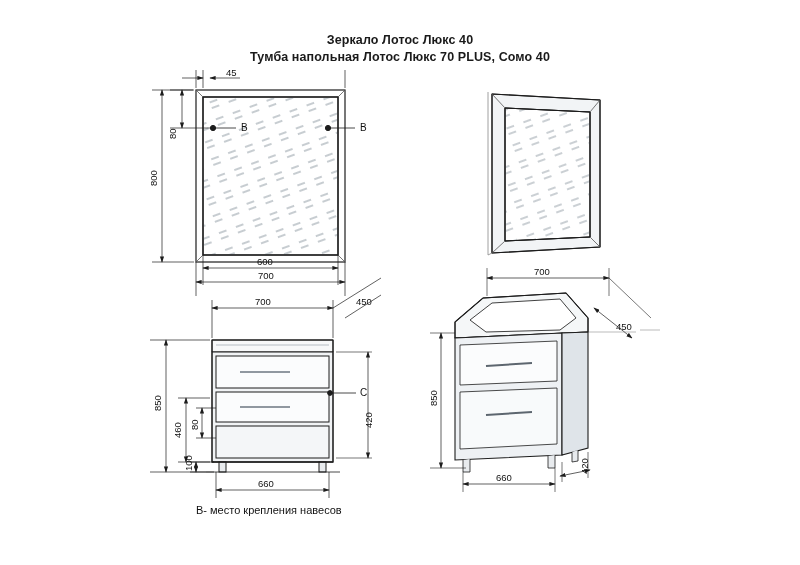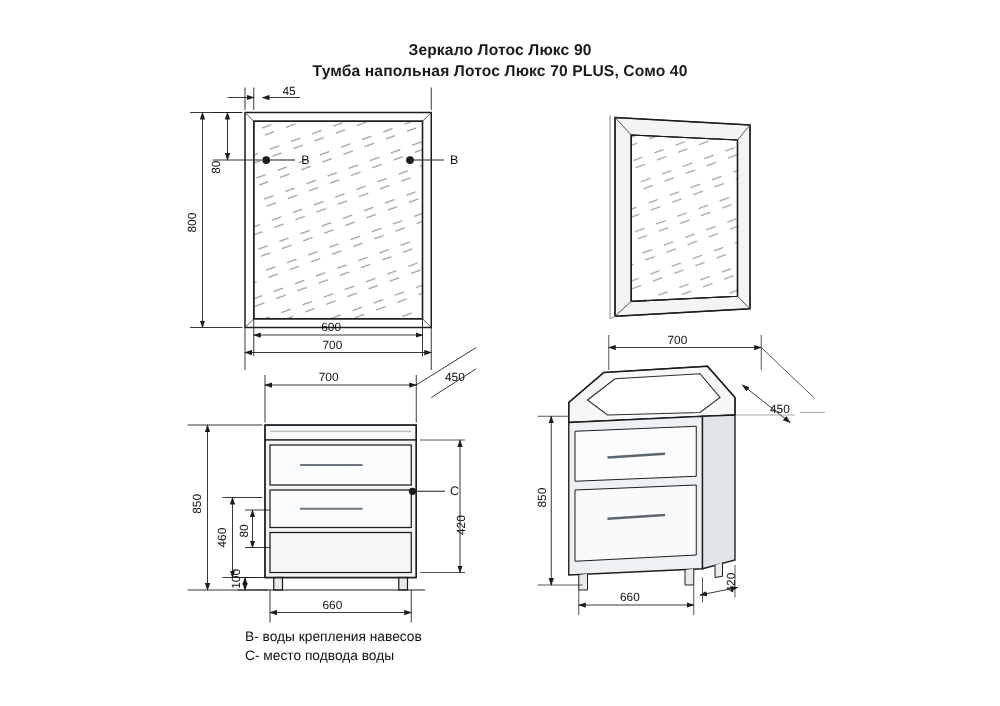--- a/index.html
+++ b/index.html
@@ -19,21 +19,21 @@
   .legend{
     position:absolute;font-size:11px;line-height:15px;color:#111;
   }
   .legend div{white-space:nowrap;}
 </style>
 </head>
 <body>
 
 <div id="sheet">
 
-  <div class="title t1">Зеркало Лотос Люкс 90</div>
+  <div class="title t1">Зеркало Лотос Люкс 40</div>
   <div class="title t2">Тумба напольная Лотос Люкс 70 PLUS, Сомо 40</div>
 
   <svg width="800" height="565">
     <defs>
       <pattern id="hatch" width="18" height="18" patternUnits="userSpaceOnUse" patternTransform="rotate(-20)">
         <path d="M0 6 L8 6 M0 12 L8 12" stroke="#6b7a86" stroke-width="1.1" fill="none"></path>
       </pattern>
       <marker id="ar" markerWidth="9" markerHeight="9" refX="8" refY="3" orient="auto" markerUnits="strokeWidth">
         <path d="M0,0 L9,3 L0,6 z" fill="#1d1d1d"></path>
       </marker>
@@ -203,17 +203,16 @@
       <text x="496" y="481">660</text>
       <text x="588" y="474" transform="rotate(-90 588 474)">420</text>
 
       <text x="241" y="131" font-size="10">B</text>
       <text x="360" y="131" font-size="10">B</text>
       <text x="360" y="396" font-size="10">C</text>
     </g>
   </svg>
 
   <div class="legend" style="left:196px;top:503px;">
-    <div>B- воды крепления навесов</div>
-    <div>C- место подвода воды</div>
+    <div>B- место крепления навесов</div>
   </div>
 
 </div>
 
 </body></html>

